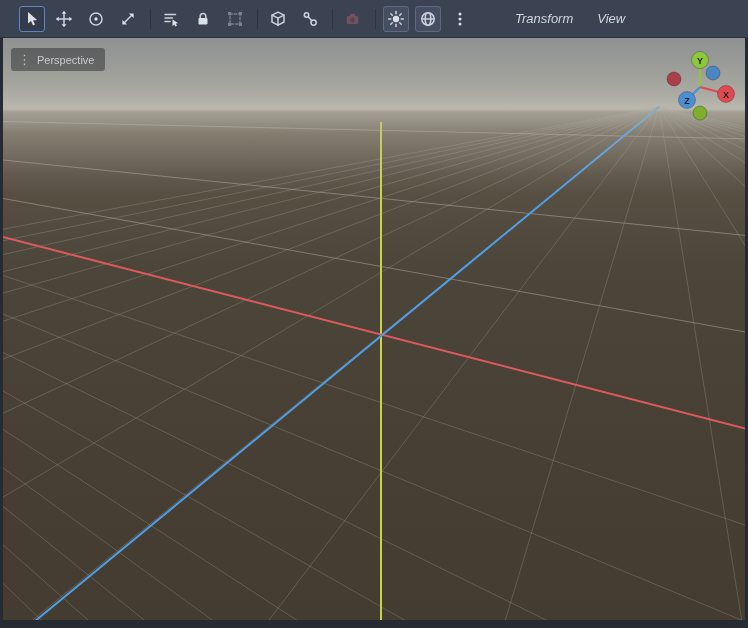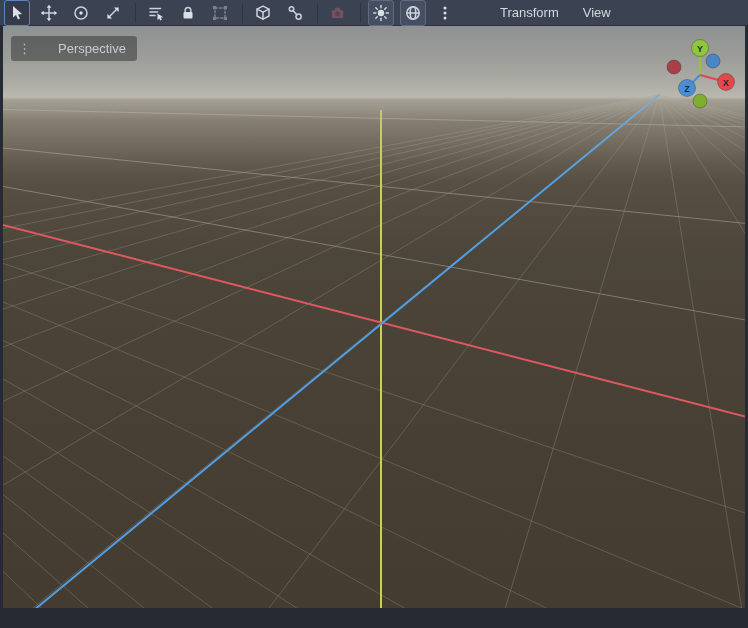--- a/index.html
+++ b/index.html
@@ -1,21 +1,21 @@
 <!DOCTYPE html>
 <html><head>
 <meta charset="utf-8">
 <style>
   html,body{margin:0;padding:0;background:#262a33;}
   body{width:748px;height:628px;overflow:hidden;font-family:"Liberation Sans",sans-serif;position:relative;}
 
   
   .toolbar{
-    height:26px;width:748px;background:#3b4251;border-bottom:1px solid #2c313c;
-    display:flex;align-items:center;box-sizing:border-box;padding-left:4px;
+    height:38px;width:748px;background:#3b4251;border-bottom:1px solid #2c313c;
+    display:flex;align-items:center;box-sizing:border-box;padding-left:19px;font-style:italic;
   }
   .tbtn{
     width:26px;height:26px;margin-right:6px;border-radius:3px;display:flex;
     align-items:center;justify-content:center;border:1px solid transparent;box-sizing:border-box;
     flex:none;cursor:default;
   }
   .tbtn svg{display:block;}
   .tbtn.active-focus{background:#343b4a;border-color:#5d85c3;}
   .tbtn.toggled{background:#454f61;border-color:#5e6a7e;}
   .tbtn.dim{opacity:.4;}
@@ -51,21 +51,21 @@
       rgba(185,183,173,0.28) 96px,
       rgba(185,183,173,0) 155px);
   }
 
   
   .persp{
     position:absolute;left:8px;top:10px;display:flex;align-items:center;gap:6px;
     background:rgba(10,12,16,0.38);border-radius:3px;padding:5px 11px 5px 7px;cursor:default;
   }
   .persp .dots{color:#b9bcc2;font-size:13px;line-height:13px;}
-  .persp .plabel{color:#c9cbce;font-size:13px;margin-left:21px;}
+  .persp .plabel{color:#c9cbce;font-size:11px;}
 
   
   .gizmo{position:absolute;left:644px;top:2px;}
   .gizmo text{font-family:"Liberation Sans",sans-serif;font-size:9px;font-weight:bold;fill:#20262e;text-anchor:middle;}
 </style>
 </head>
 <body>
 
 <div class="toolbar">
 

